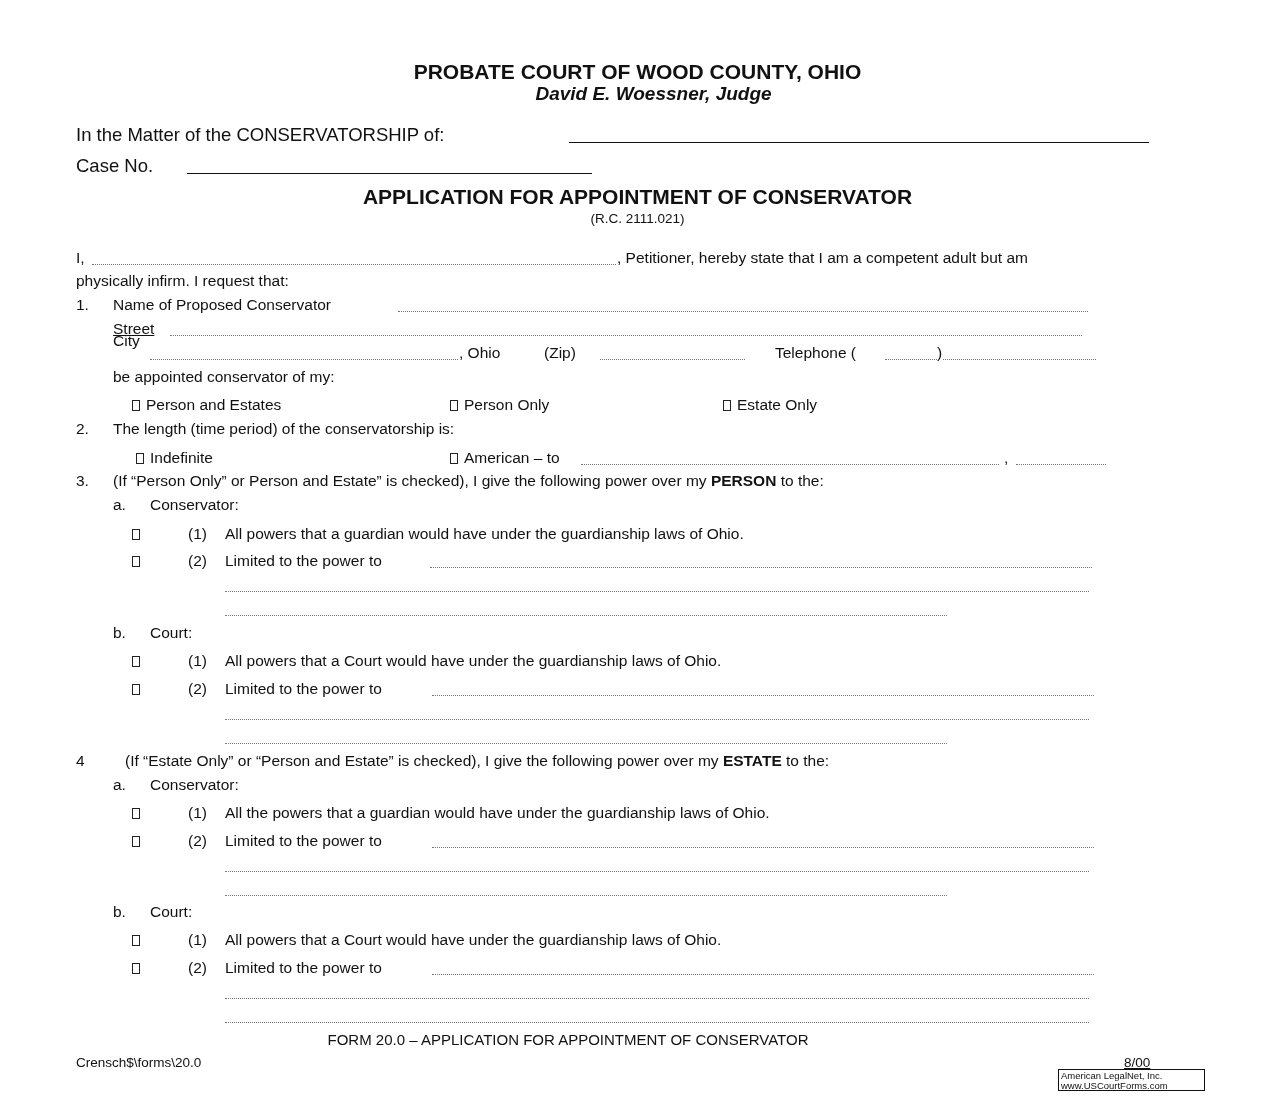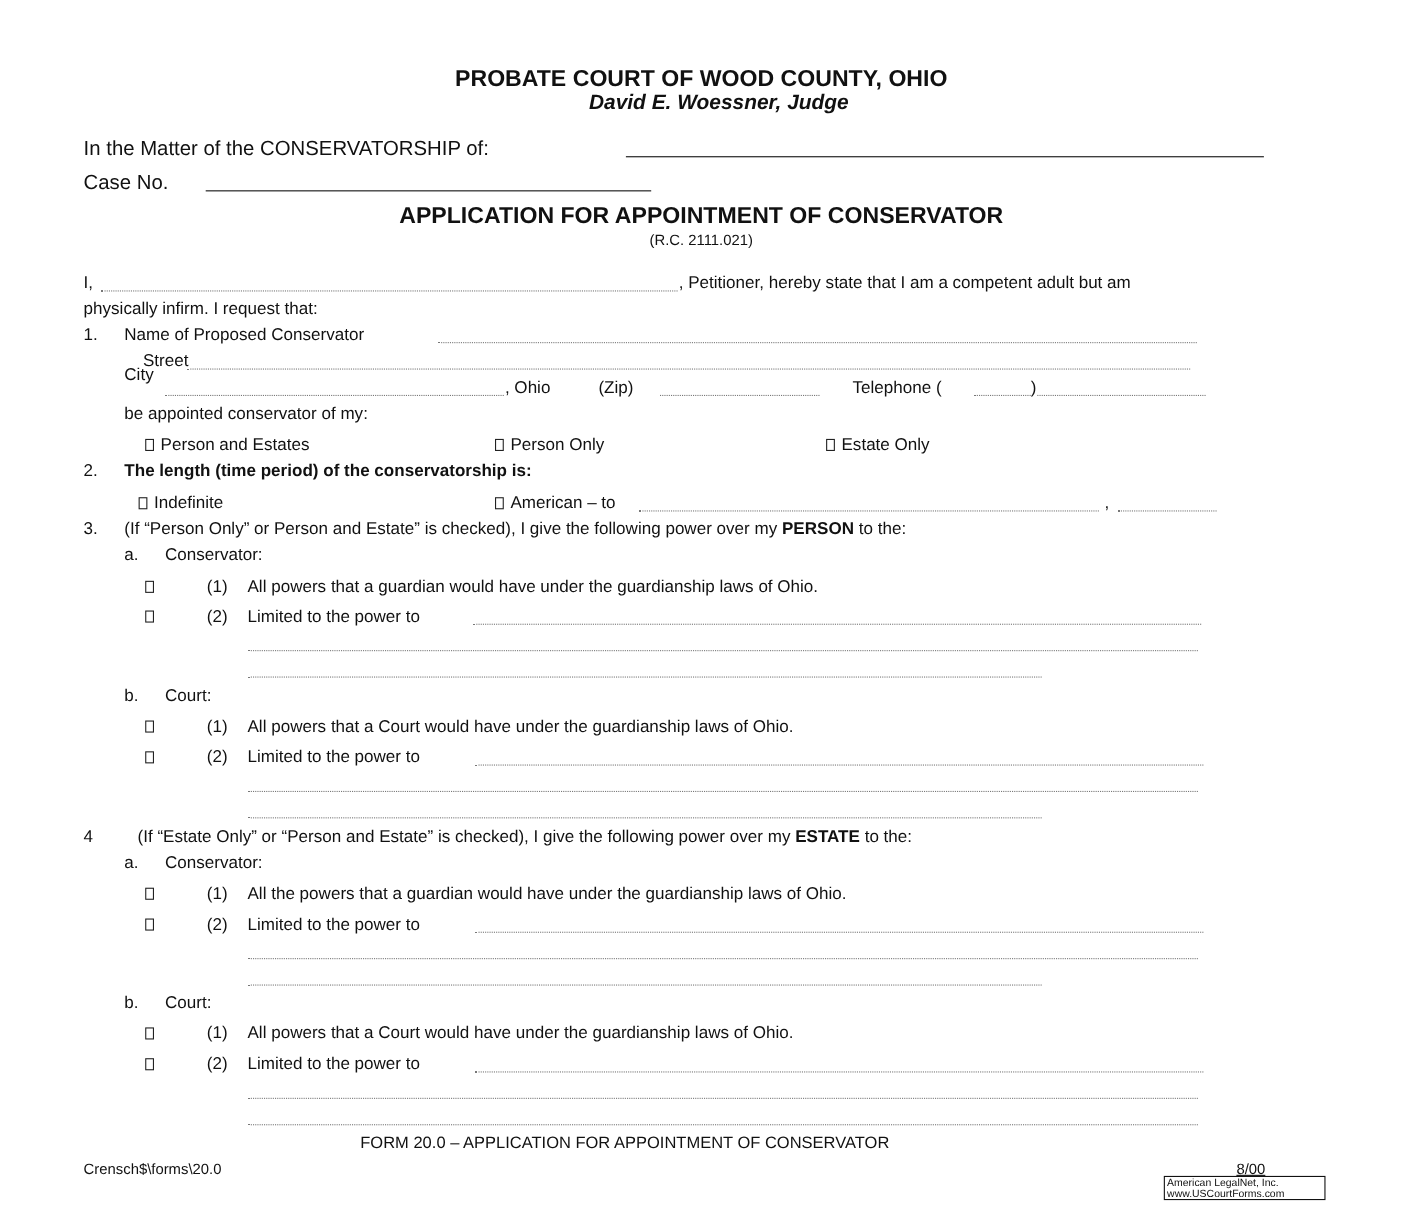--- a/index.html
+++ b/index.html
@@ -32,48 +32,48 @@
 
 <div class="abs t15" style="top:249px; left:76px;">I,</div>
 <div class="dline" style="left:92px; width:524px; top:264px;"></div>
 <div class="abs t15" style="top:249px; left:617px;">, Petitioner, hereby state that I am a competent adult but am</div>
 <div class="abs t15" style="top:272px; left:76px;">physically infirm.  I request that:</div>
 
 <div class="abs t15" style="top:296px; left:76px;">1.</div>
 <div class="abs t15" style="top:296px; left:113px;">Name of Proposed Conservator</div>
 <div class="dline" style="left:398px; width:690px; top:311px;"></div>
 
-<div class="abs t15" style="top:320px; left:130px;">Street</div>
+<div class="abs t15" style="top:320px; left:113px;text-decoration:underline;">Street</div>
 <div class="dline" style="left:170px; width:912px; top:335px;"></div>
 
 <div class="abs t15" style="top:332px; left:113px;">City</div>
 <div class="dline" style="left:150px; width:308px; top:359px;"></div>
 <div class="abs t15" style="top:344px; left:459px;">, Ohio</div>
 <div class="abs t15" style="top:344px; left:544px;">(Zip)</div>
 <div class="dline" style="left:600px; width:145px; top:359px;"></div>
 <div class="abs t15" style="top:344px; left:775px;">Telephone (</div>
 <div class="dline" style="left:885px; width:52px; top:359px;"></div>
 <div class="abs t15" style="top:344px; left:937px;">)</div>
 <div class="dline" style="left:943px; width:153px; top:359px;"></div>
 
 <div class="abs t15" style="top:368px; left:113px;">be appointed conservator of my:</div>
 
 <div class="abs t15" style="top:396px; left:132px;">
   <span class="cb"></span><span>Person and Estates</span>
 </div>
 <div class="abs t15" style="top:396px; left:450px;">
   <span class="cb"></span><span>Person Only</span>
 </div>
-<div class="abs t15" style="top:396px; left:751px;">
+<div class="abs t15" style="top:396px; left:723px;">
   <span class="cb"></span><span>Estate Only</span>
 </div>
 
 <div class="abs t15" style="top:420px; left:76px;">2.</div>
-<div class="abs t15" style="top:420px; left:113px;font-weight:bold;">The length (time period) of the conservatorship is:</div>
-<div class="abs t15" style="top:449px; left:126px;">
+<div class="abs t15" style="top:420px; left:113px;">The length (time period) of the conservatorship is:</div>
+<div class="abs t15" style="top:449px; left:136px;">
   <span class="cb"></span><span>Indefinite</span>
 </div>
 <div class="abs t15" style="top:449px; left:450px;">
   <span class="cb"></span><span>American – to</span>
 </div>
 <div class="dline" style="left:581px; width:418px; top:464px;"></div>
 <div class="abs t15" style="top:449px; left:1004px;">,</div>
 <div class="dline" style="left:1016px; width:90px; top:464px;"></div>
 
 <div class="abs t15" style="top:472px; left:76px;">3.</div>

